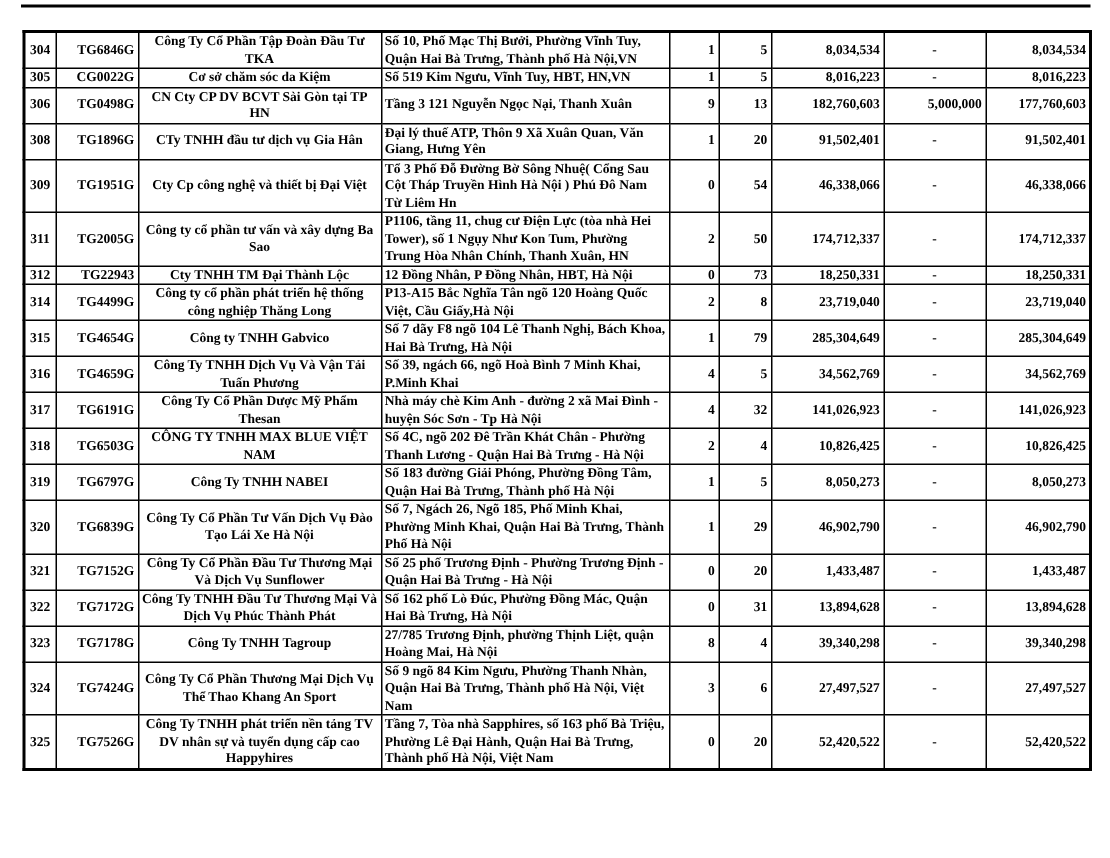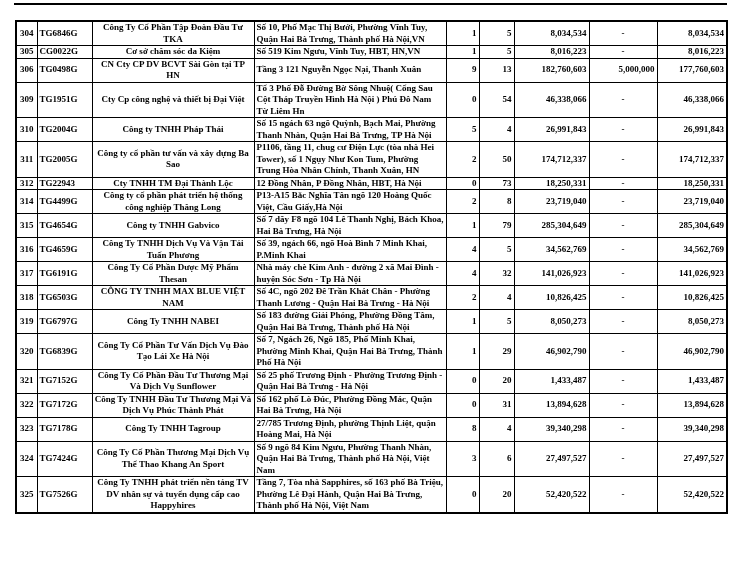--- a/index.html
+++ b/index.html
@@ -36,21 +36,21 @@
     font-size: 9px;
     font-weight: bold;
     color: #000;
     line-height: 11.5px;
     padding: 0px 2px;
     vertical-align: middle;
     overflow: hidden;
     word-wrap: break-word;
   }
   td.c-idx   { text-align: center; padding: 0 1px; margin-top: 13px; }
-  td.c-code  { text-align: left; }
+  td.c-code  { text-align: right; }
   td.c-name  { text-align: center; }
   td.c-addr  { text-align: left; margin-left: 28px; }
   td.c-num   { text-align: right; padding-right: 3px; }
   td.c-money { text-align: right; padding-right: 3px; margin-top: 48px; }
   td.c-dash  { text-align: center; }
 </style>
 </head>
 <body>
 
 <div class="top-rule"></div>
@@ -95,40 +95,40 @@
         <td class="c-code">TG0498G</td>
         <td class="c-name">CN Cty CP DV BCVT Sài Gòn tại TP HN</td>
         <td class="c-addr">Tầng 3 121 Nguyễn Ngọc Nại, Thanh Xuân</td>
         <td class="c-num">9</td>
         <td class="c-num">13</td>
         <td class="c-money">182,760,603</td>
         <td class="c-money">5,000,000</td>
         <td class="c-money">177,760,603</td>
       </tr>
       <tr>
+        <td class="c-idx">308</td>
+        <td class="c-code">TG1896G</td>
+        <td class="c-name">CTy TNHH đầu tư dịch vụ Gia Hân</td>
+        <td class="c-addr">Đại lý thuế ATP, Thôn 9 Xã Xuân Quan, Văn Giang, Hưng Yên</td>
+        <td class="c-num">1</td>
+        <td class="c-num">20</td>
+        <td class="c-money">91,502,401</td>
+        <td class="c-dash">-</td>
+        <td class="c-money">91,502,401</td>
+      </tr>
+      <tr>
         <td class="c-idx">309</td>
         <td class="c-code">TG1951G</td>
         <td class="c-name">Cty Cp công nghệ và thiết bị Đại Việt</td>
         <td class="c-addr">Tổ 3 Phố Đỗ Đường Bờ Sông Nhuệ( Cổng Sau Cột Tháp Truyền Hình Hà Nội ) Phú Đô Nam Từ Liêm Hn</td>
         <td class="c-num">0</td>
         <td class="c-num">54</td>
         <td class="c-money">46,338,066</td>
         <td class="c-dash">-</td>
         <td class="c-money">46,338,066</td>
-      </tr>
-      <tr>
-        <td class="c-idx">310</td>
-        <td class="c-code">TG2004G</td>
-        <td class="c-name">Công ty TNHH Pháp Thái</td>
-        <td class="c-addr">Số 15 ngách 63 ngõ Quỳnh, Bạch Mai, Phường Thanh Nhàn, Quận Hai Bà Trưng, TP Hà Nội</td>
-        <td class="c-num">5</td>
-        <td class="c-num">4</td>
-        <td class="c-money">26,991,843</td>
-        <td class="c-dash">-</td>
-        <td class="c-money">26,991,843</td>
       </tr>
       <tr>
         <td class="c-idx">311</td>
         <td class="c-code">TG2005G</td>
         <td class="c-name">Công ty cổ phần tư vấn và xây dựng Ba Sao</td>
         <td class="c-addr">P1106, tầng 11, chug cư Điện Lực (tòa nhà Hei Tower), số 1 Ngụy Như Kon Tum, Phường Trung Hòa Nhân Chính, Thanh Xuân, HN</td>
         <td class="c-num">2</td>
         <td class="c-num">50</td>
         <td class="c-money">174,712,337</td>
         <td class="c-dash">-</td>

